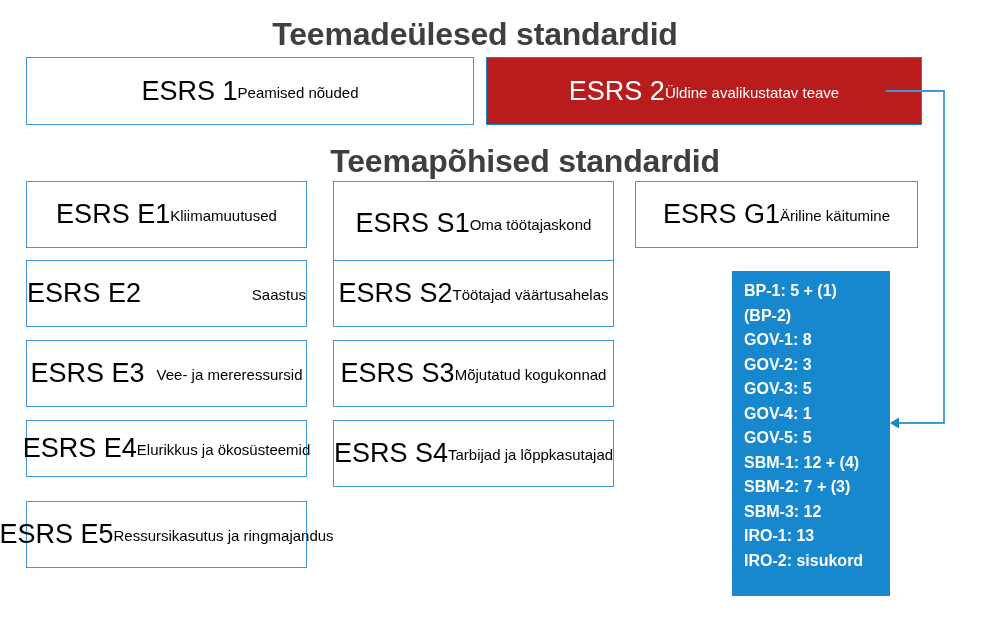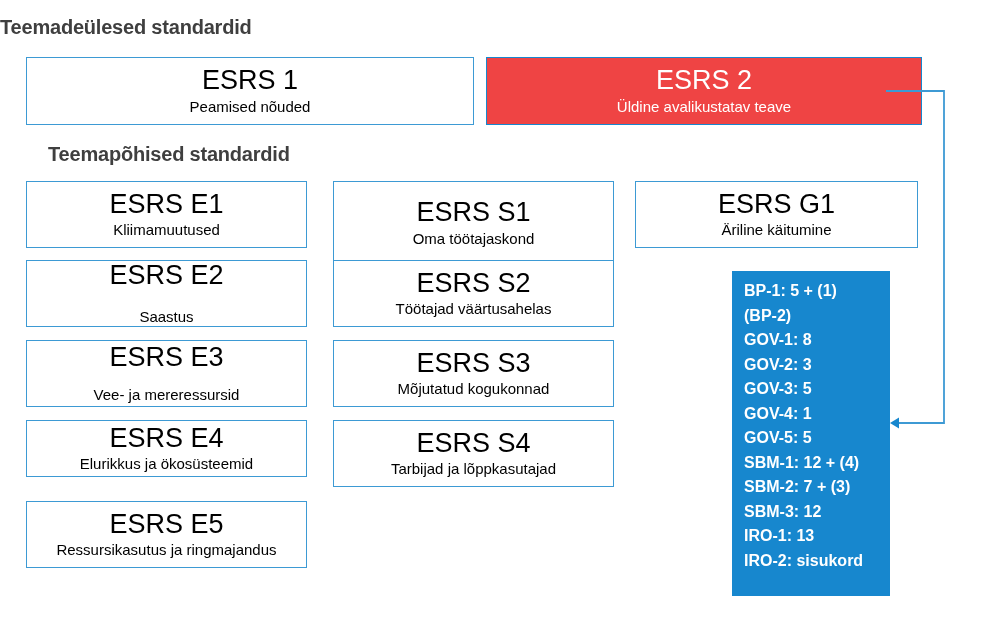--- a/index.html
+++ b/index.html
@@ -19,57 +19,56 @@
   .canvas {
     position: absolute;
     left: 0; top: 0;
     width: 985px;
     height: 617px;
   }
 
   
   .section-heading {
     position: absolute;
-    text-align: left;
+    text-align: center;
     font-weight: bold;
-    font-size: 20px;
+    font-size: 32px;
     color: #3f3f3f;
     letter-spacing: -0.2px;
     white-space: nowrap;
   }
   #heading-cross { left: 0; width: 950px; top: 16px; }
   #heading-topical { left: 0; width: 954px; top: 143px; padding-left: 48px; }
 
   
   .card {
     position: absolute;
     box-sizing: border-box;
     border: 1.6px solid #3d9ad4;
     background: #ffffff;
     display: flex;
-    flex-direction: column;
     align-items: center;
     justify-content: center;
   }
   .card .card-title {
     font-size: 27px;
     line-height: 1.04;
     color: #000000;
     font-weight: normal;
     white-space: nowrap;
   }
   .card .card-sub {
     font-size: 15px;
     line-height: 1.2;
     margin-top: 3px;
     color: #000000;
     white-space: nowrap;
   }
   .card.filled {
-    background: #ef4444;
+    background: #b91c1c;
     border-color: #1787ce;
   }
   .card.filled .card-title,
   .card.filled .card-sub {
     color: #ffffff;
   }
 
   
   #card-esrs1 { left: 26px;  top: 57px;  width: 448px; height: 68px; }
   #card-esrs2 { left: 486px; top: 57px;  width: 436px; height: 68px; }

